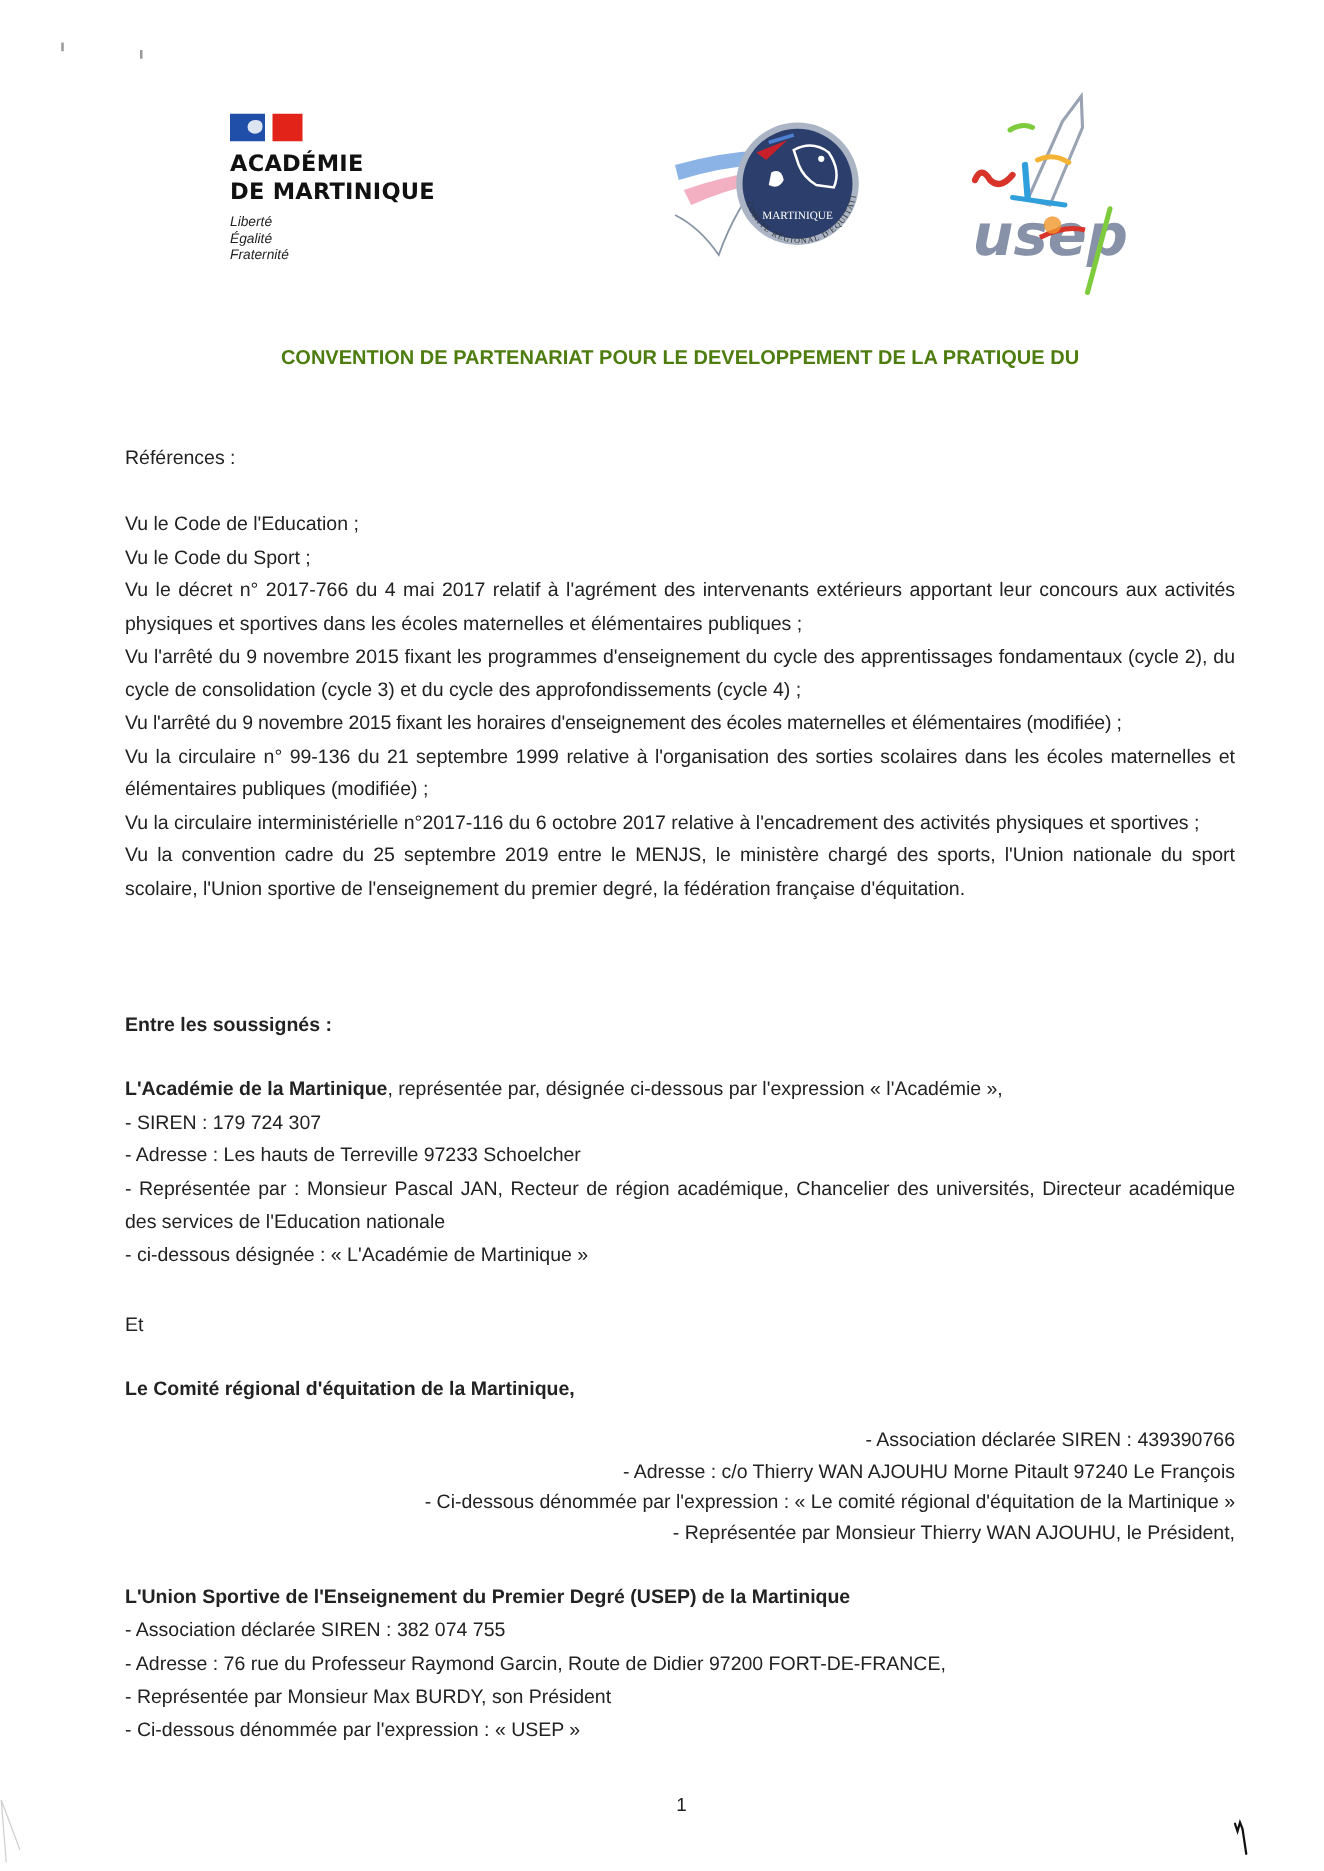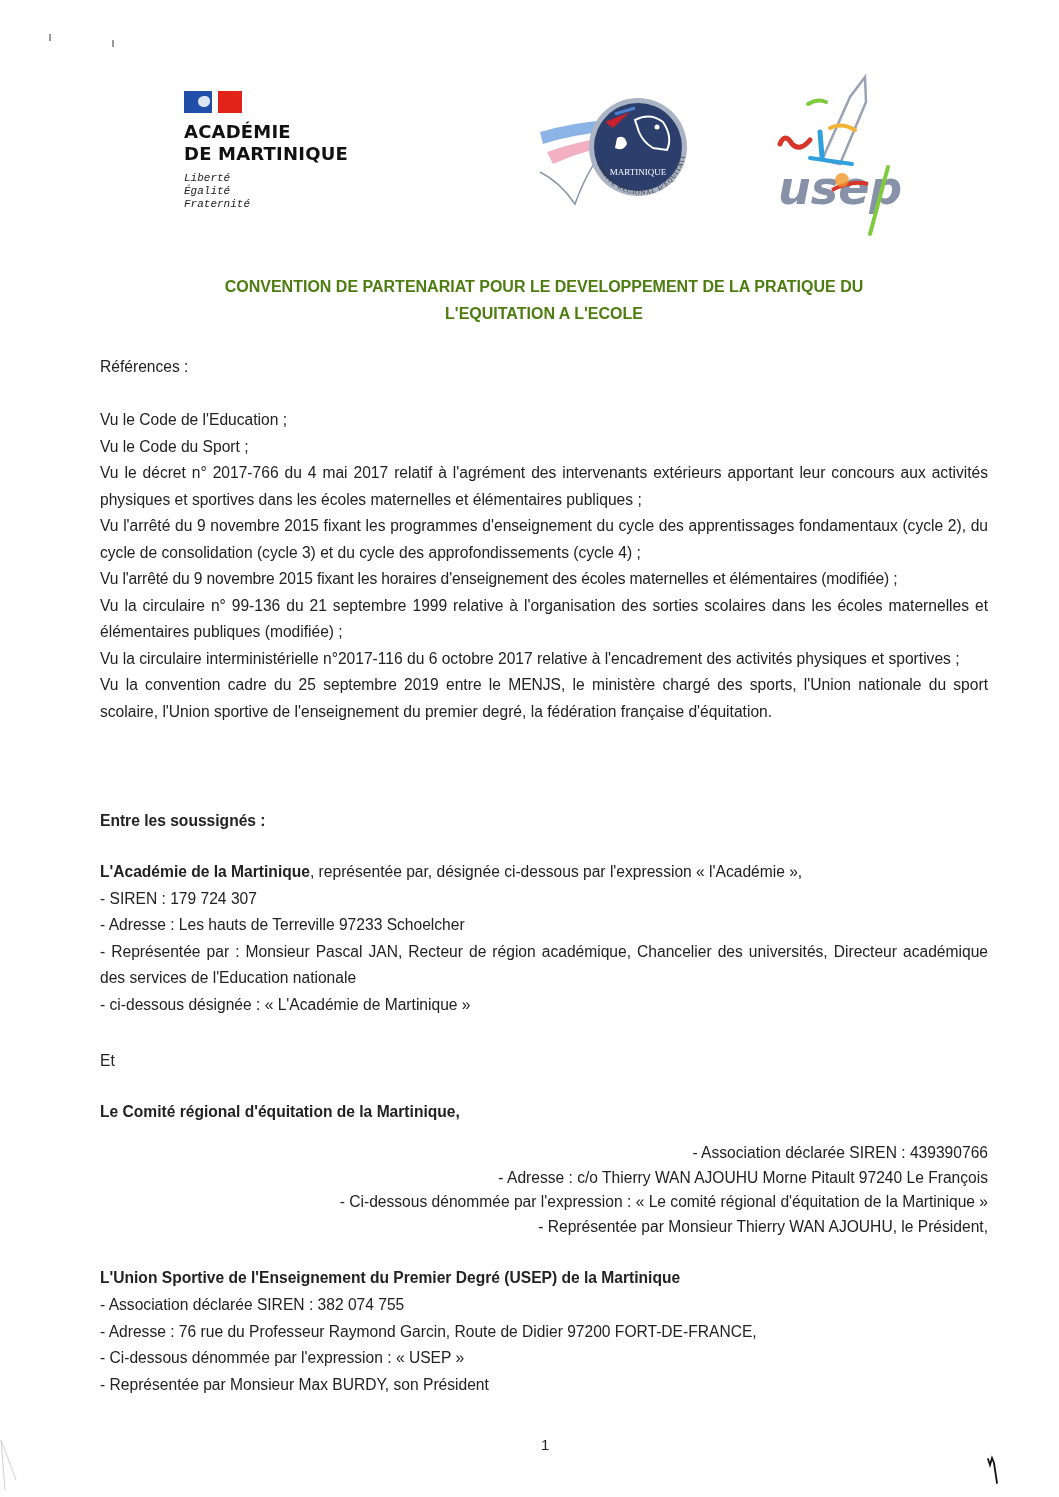--- a/index.html
+++ b/index.html
@@ -16,21 +16,21 @@
   .marianne .red { width: 24px; background: #e2231a; }
   .marianne .face {
     position: absolute; left: 14px; top: 5px; width: 12px; height: 11px;
     border-radius: 50% 40% 50% 50%; background: #fff; opacity: .85;
   }
   .ac-name {
     margin-top: 8px; font-family: "DejaVu Sans", sans-serif; font-weight: bold;
     font-size: 18px; line-height: 22px; color: #111; letter-spacing: 0.2px;
   }
   .devise {
-    margin-top: 7px; font-family: Liberation Mono, monospace; font-style: italic;
+    margin-top: 7px; font-family: Liberation Sans, sans-serif; font-style: italic;
     font-size: 11px; line-height: 13px; color: #222;
   }
   .logo-cre { position: absolute; left: 535px; top: 92px; width: 170px; height: 120px; }
   .logo-usep { position: absolute; left: 770px; top: 72px; width: 150px; height: 165px; }
 
   
   .doc-title {
     position: absolute; left: 100px; width: 888px; top: 273px;
     text-align: center; font-weight: bold; font-size: 16px; line-height: 27px; color: #4d7c0f;
   }
@@ -106,21 +106,20 @@
     <path d="M40 86 L82 92" stroke="#2fa0dc" stroke-width="4" stroke-linecap="round"></path>
     <text x="8" y="132" font-family="DejaVu Sans, sans-serif" font-style="italic" font-weight="bold" font-size="46" fill="#8792a8">usep</text>
     <path d="M62 118 Q82 108 98 112" stroke="#d8342a" stroke-width="4" fill="none"></path>
     <circle cx="72" cy="108" r="7" fill="#f0962a" opacity="0.8"></circle>
     <path d="M118 95 L100 162" stroke="#7fcb3e" stroke-width="4" stroke-linecap="round"></path>
   </svg>
 </div>
 
 <div class="doc-title">
   <span class="line">CONVENTION DE PARTENARIAT POUR LE DEVELOPPEMENT DE LA PRATIQUE DU</span>
-  <span class="line">L'EQUITATION A L'ECOLE</span>
 </div>
 
 <div class="p nojust" style="top:354px;">Références :</div>
 
 <div class="p" style="top:407px;">
   <span class="line">Vu le Code de l'Education ;</span>
   <span class="line">Vu le Code du Sport ;</span>
   <span class="line">Vu le décret n° 2017-766 du 4 mai 2017 relatif à l'agrément des intervenants extérieurs apportant leur concours aux activités physiques et sportives dans les écoles maternelles et élémentaires publiques ;</span>
   <span class="line">Vu l'arrêté du 9 novembre 2015 fixant les programmes d'enseignement du cycle des apprentissages fondamentaux (cycle 2), du cycle de consolidation (cycle 3) et du cycle des approfondissements (cycle 4) ;</span>
   <span class="line" style="text-align:left;letter-spacing:-0.15px;">Vu l'arrêté du 9 novembre 2015 fixant les horaires d'enseignement des écoles maternelles et élémentaires (modifiée) ;</span>
@@ -146,22 +145,22 @@
   <span class="line">- Association déclarée SIREN : 439390766</span>
   <span class="line">- Adresse : c/o Thierry WAN AJOUHU Morne Pitault 97240 Le François</span>
   <span class="line">- Ci-dessous dénommée par l'expression : « Le comité régional d'équitation de la Martinique »</span>
   <span class="line">- Représentée par Monsieur Thierry WAN AJOUHU, le Président,</span>
 </div>
 
 <div class="p nojust b" style="top:1265px;">L'Union Sportive de l'Enseignement du Premier Degré (USEP) de la Martinique</div>
 <div class="p nojust" style="top:1292px;">
   <span class="line">- Association déclarée SIREN : 382 074 755</span>
   <span class="line">- Adresse : 76 rue du Professeur Raymond Garcin, Route de Didier 97200 FORT-DE-FRANCE,</span>
+  <span class="line">- Représentée par Monsieur Max BURDY, son Président</span>
   <span class="line">- Ci-dessous dénommée par l'expression : « USEP »</span>
-  <span class="line">- Représentée par Monsieur Max BURDY, son Président</span>
 </div>
 
 <div class="page-number">1</div>
 <svg class="handmark" viewBox="0 0 20 32">
   <path d="M3 4 L5 10 L7 3 L9 8 L12 28" stroke="#111" stroke-width="1.8" fill="none" stroke-linecap="round"></path>
 </svg>
 <svg class="page-fold" viewBox="0 0 20 57">
   <path d="M1 0 L5 50 M1 0 L16 40" stroke="#cfcfcf" stroke-width="1" fill="none"></path>
 </svg>
 

